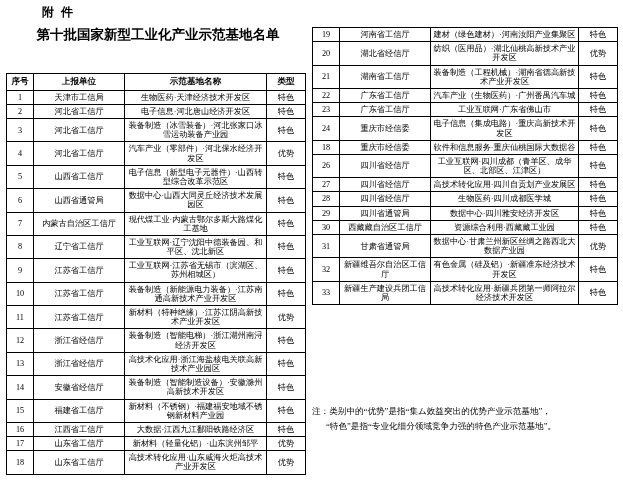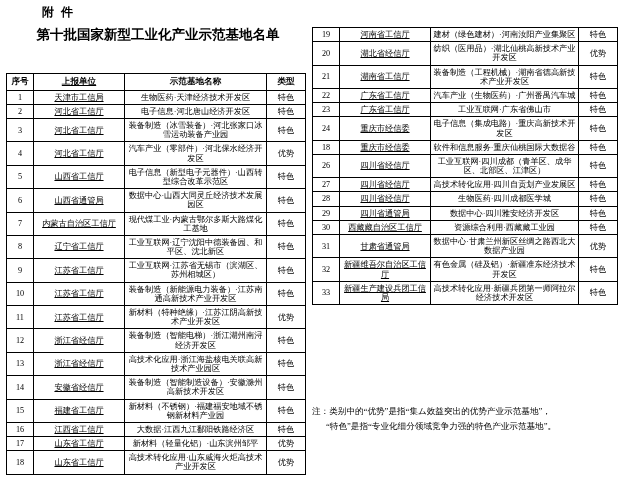--- a/index.html
+++ b/index.html
@@ -67,21 +67,21 @@
     text-align: center;
     font-weight: normal;
     word-break: break-all;
   }
   table.grid th {
     font-weight: bold;
     font-size: 8.6px;
     padding: 3px 2px;
   }
   .c-no { width: 22px; }
-  .c-unit { width: 86px; text-decoration: underline; }
+  .c-unit { width: 86px; }
   .c-name { }
   .c-type { width: 34px; border-radius: 6px; }
   td.unit, td.name { }
   td.name { text-align: center; }
   .notes {
     position: absolute;
     left: 312px;
     top: 405px;
     width: 302px;
     font-size: 8.6px;

